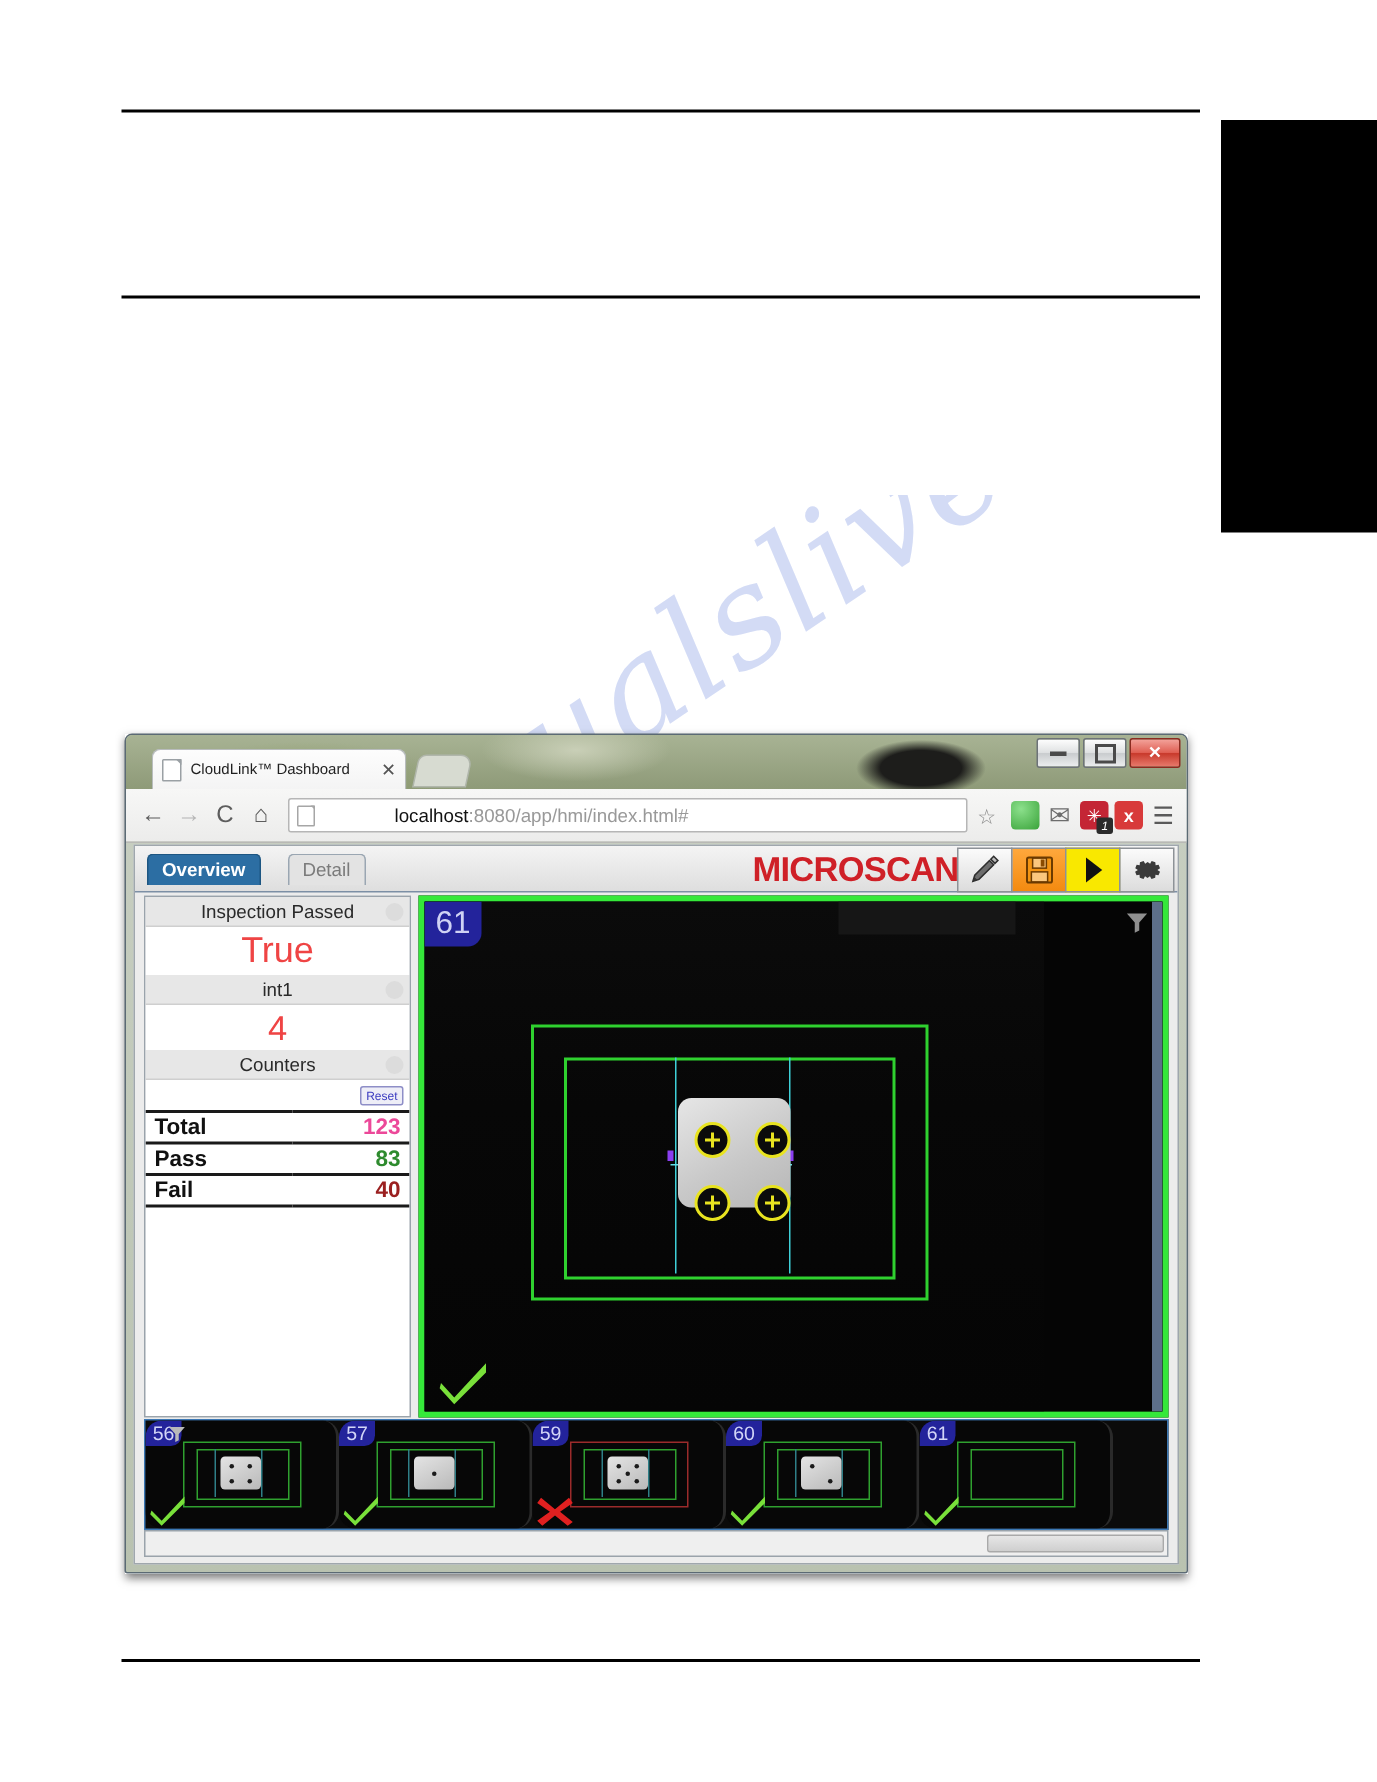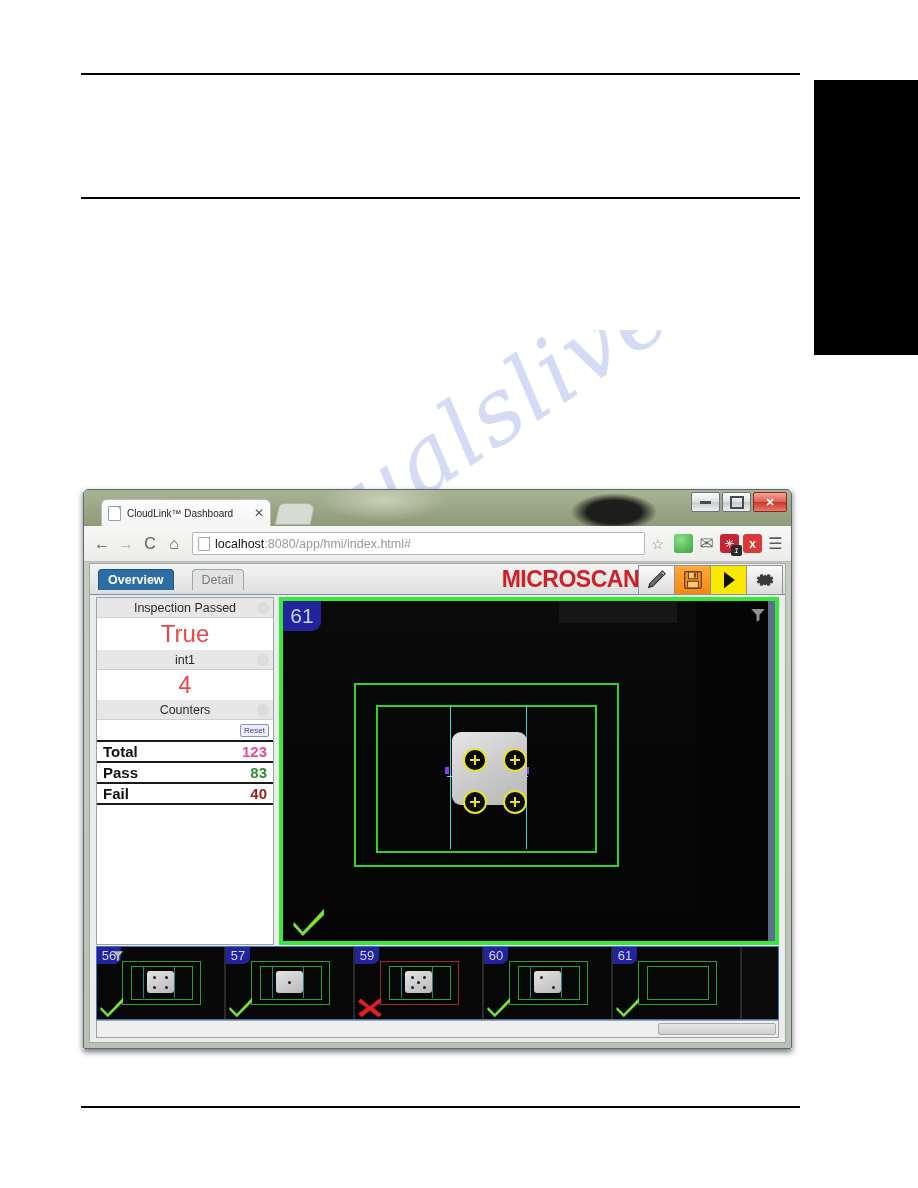--- a/index.html
+++ b/index.html
@@ -93,21 +93,21 @@
     position:absolute;left:1px;top:37px;right:1px;height:36px;z-index:4;
     background:linear-gradient(180deg,#f7f7f6 0%,#ececeb 100%);
     border-bottom:1px solid #b9b9b6;
     display:flex;align-items:center;padding:0 6px;box-sizing:border-box;
   }
   .navicon{width:24px;height:24px;display:flex;align-items:center;justify-content:center;
     font-size:16px;color:#5d5d5d;flex:none;}
   .navicon.dim{color:#b6b6b6;}
   .omnibox{
     flex:1;height:23px;margin:0 6px;background:#fff;border:1px solid #b6b6b6;border-radius:2px;
-    display:flex;align-items:center;padding:0 5px;box-sizing:border-box;
+    display:flex;align-items:center;padding:0 5px;box-sizing:border-box;gap:48px;
   }
   .omnibox .pageicon{width:10px;height:12px;border:1px solid #a6a6a6;background:#fff;margin-right:5px;flex:none;border-radius:1px;position:relative;}
   .omnibox .pageicon:after{content:"";position:absolute;right:-1px;top:-1px;width:0;height:0;
     border-left:3px solid transparent;border-top:3px solid #a6a6a6;}
   .omnibox .url{font-size:12.5px;color:#999;white-space:nowrap;}
   .omnibox .url b{color:#111;font-weight:normal;}
   .star{font-size:14px;color:#8a8a8a;margin-right:6px;}
   .ext{width:19px;height:19px;margin-left:4px;border-radius:3px;flex:none;
     display:flex;align-items:center;justify-content:center;font-size:12px;color:#fff;}
   .ext.green{background:radial-gradient(circle at 35% 28%,#8ce08c,#3aa33a);}
@@ -212,21 +212,21 @@
   .pip:after{width:2px;height:10px;}
   .checkbig{position:absolute;left:8px;bottom:4px;width:36px;height:30px;}
   .vscroll{position:absolute;right:0;top:0;width:7px;height:100%;background:#5d6f8a;}
 
   
   .strip{
     position:absolute;left:6px;right:6px;bottom:22px;height:72px;
     background:#0b0b0b;border:1px solid #3c78b4;display:flex;overflow:hidden;
   }
   .thumb{width:127px;height:100%;position:relative;border-right:2px solid #2a2a2a;
-    background:#070707;flex:none;overflow:hidden;}
+    background:#070707;flex:none;overflow:hidden;border-radius:11px;}
   .thumb .tbadge{
     position:absolute;left:0;top:0;min-width:24px;height:17px;background:#23239b;
     color:#d2d5f7;font-size:13px;display:flex;align-items:center;justify-content:center;
     padding:0 4px;border-radius:0 0 7px 0;box-sizing:border-box;z-index:3;
   }
   .thumb .troi1{position:absolute;left:20%;top:20%;width:60%;height:58%;border:1px solid #2fa02f;}
   .thumb .troi2{position:absolute;left:27%;top:27%;width:47%;height:44%;border:1px solid #2fa02f;}
   .thumb.fail .troi1{border-color:#9b2b2b;}
   .thumb .tdice{
     position:absolute;left:39%;top:34%;width:22%;height:30%;

